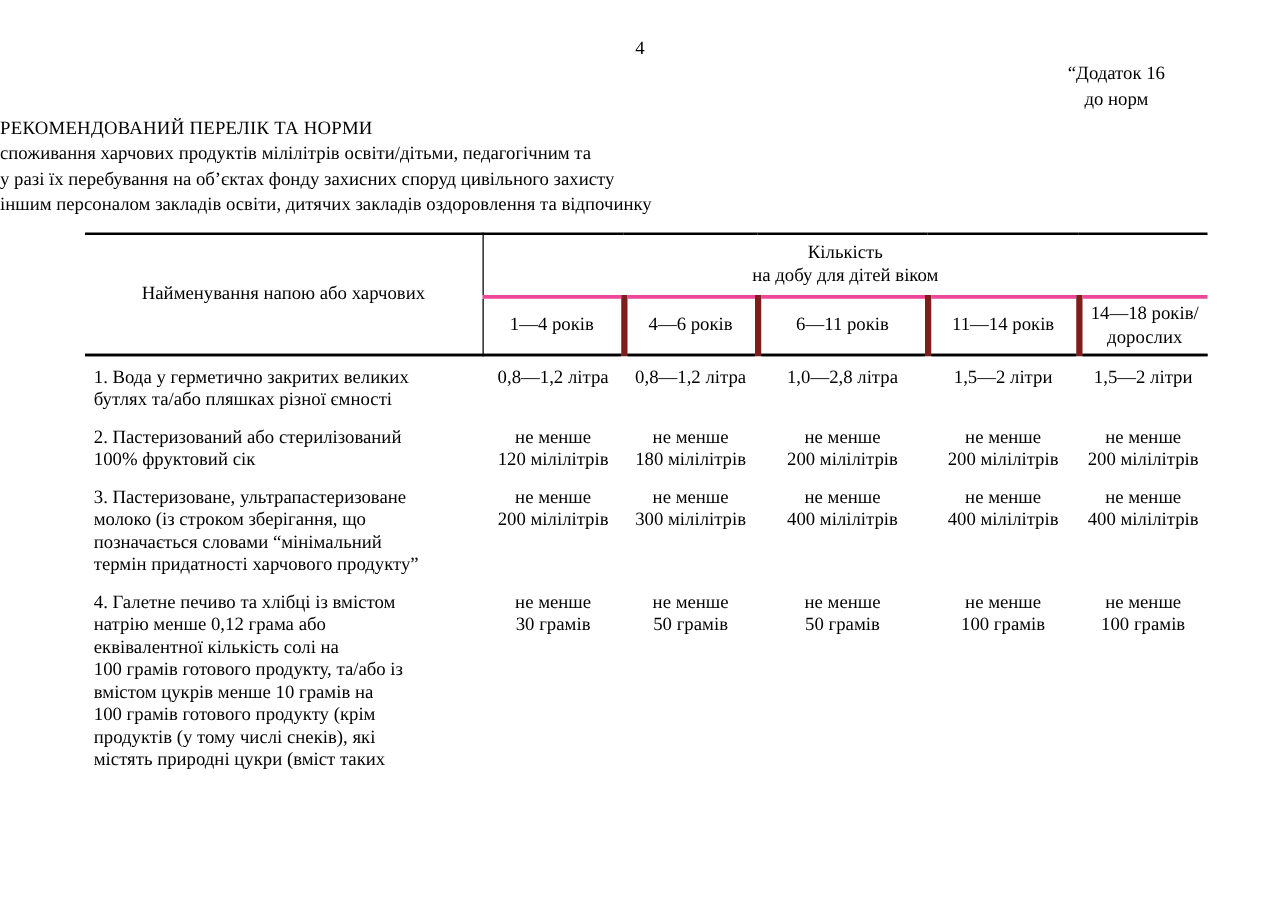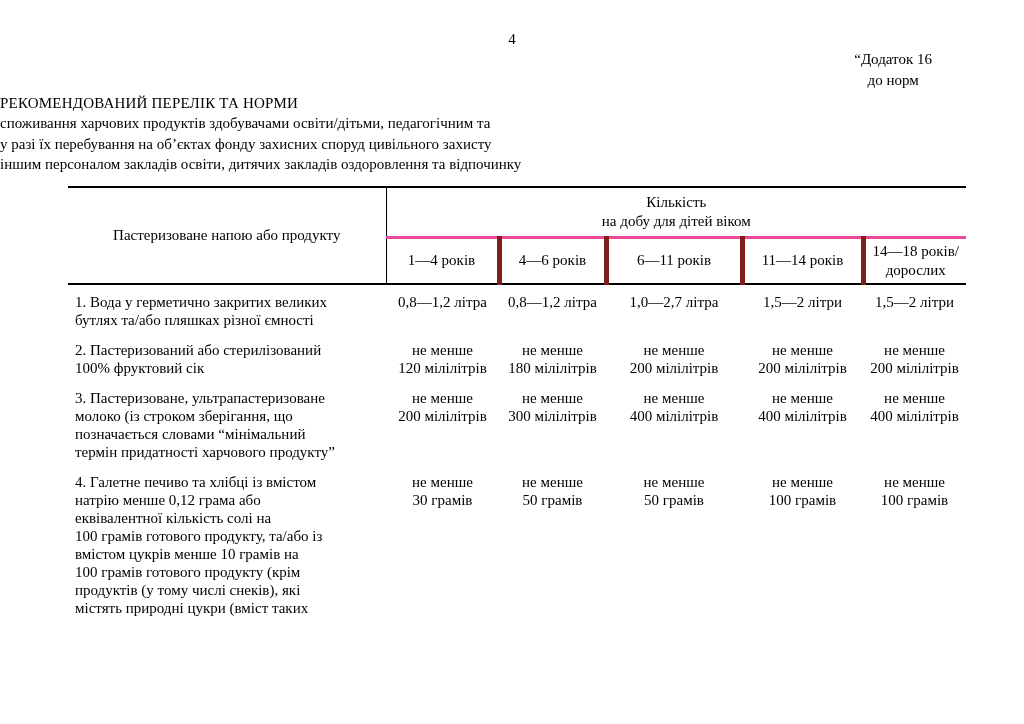--- a/index.html
+++ b/index.html
@@ -116,56 +116,56 @@
   <div class="page-number">4</div>
 
 
   <div class="annex">
     <div>“Додаток 16</div>
     <div>до норм</div>
   </div>
 
   <div class="doc-heading">
     <div class="title">РЕКОМЕНДОВАНИЙ ПЕРЕЛІК ТА НОРМИ</div>
-    <div class="subtitle">споживання харчових продуктів здобувачами освіти/дітьми, педагогічним та</div>
+    <div class="subtitle">споживання харчових продуктів мілілітрів освіти/дітьми, педагогічним та</div>
     <div class="subtitle">у разі їх перебування на об’єктах фонду захисних споруд цивільного захисту</div>
     <div class="subtitle">іншим персоналом закладів освіти, дитячих закладів оздоровлення та відпочинку</div>
   </div>
 
   <table class="norms">
     <colgroup>
       <col style="width:318px">
       <col style="width:113px">
       <col style="width:107px">
       <col style="width:136px">
       <col style="width:121px">
       <col style="width:103px">
     </colgroup>
     <thead>
       <tr>
-        <th class="name-h" rowspan="2">Пастеризоване напою або продукту</th>
+        <th class="name-h" rowspan="2">Найменування напою або харчових</th>
         <th class="qty-h" colspan="5">Кількість
 на добу для дітей віком</th>
       </tr>
       <tr>
         <th class="age-h">1—4 років</th>
         <th class="age-h">4—6 років</th>
         <th class="age-h">6—11 років</th>
         <th class="age-h">11—14 років</th>
         <th class="age-h last">14—18 років/
 дорослих</th>
       </tr>
     </thead>
     <tbody>
       <tr>
         <td class="name">1. Вода у герметично закритих великих
 бутлях та/або пляшках різної ємності</td>
         <td>0,8—1,2 літра</td>
         <td>0,8—1,2 літра</td>
-        <td>1,0—2,7 літра</td>
+        <td>1,0—2,8 літра</td>
         <td>1,5—2 літри</td>
         <td>1,5—2 літри</td>
       </tr>
       <tr>
         <td class="name">2. Пастеризований або стерилізований
 100% фруктовий сік</td>
         <td>не менше
 120 мілілітрів</td>
         <td>не менше
 180 мілілітрів</td>

